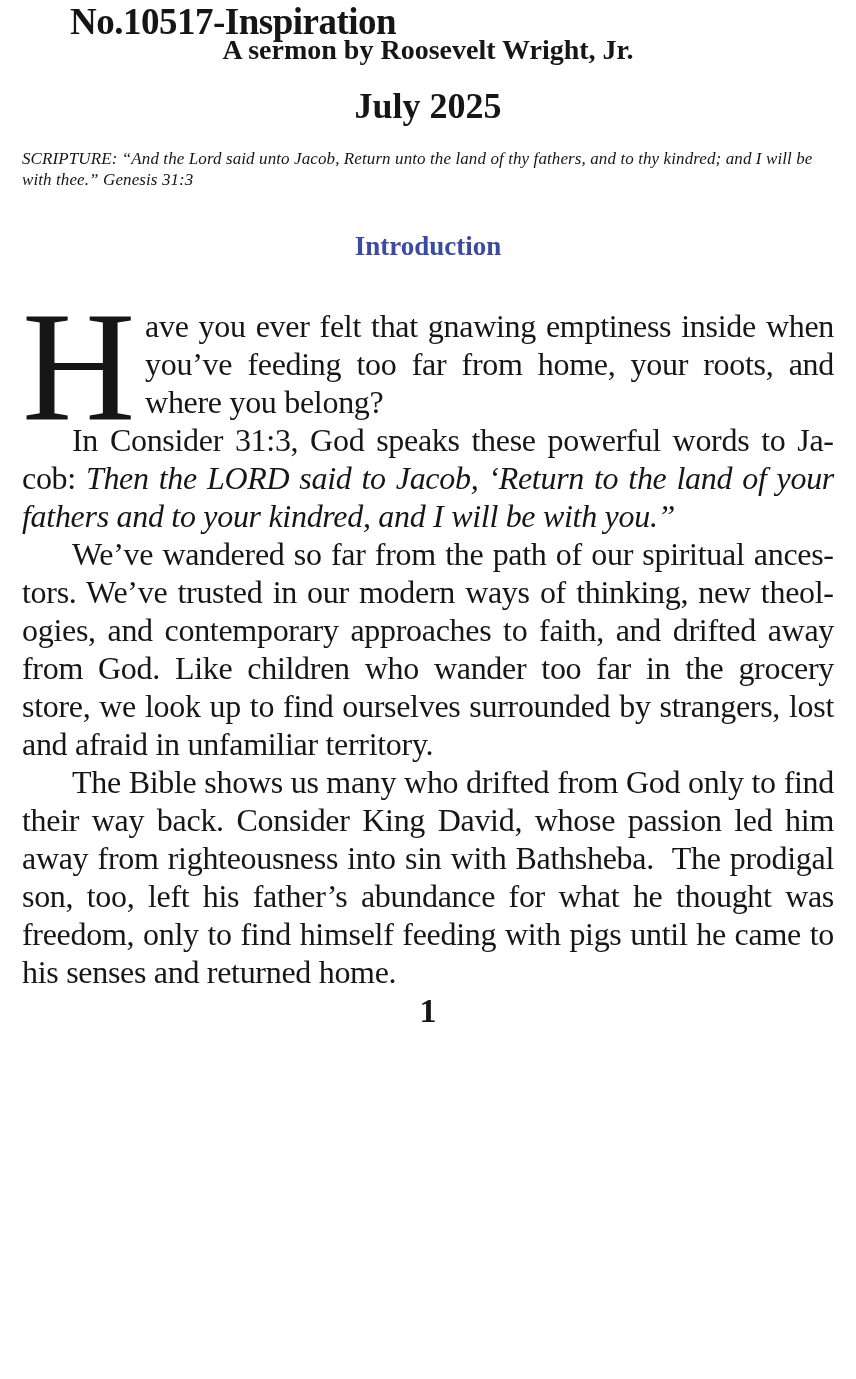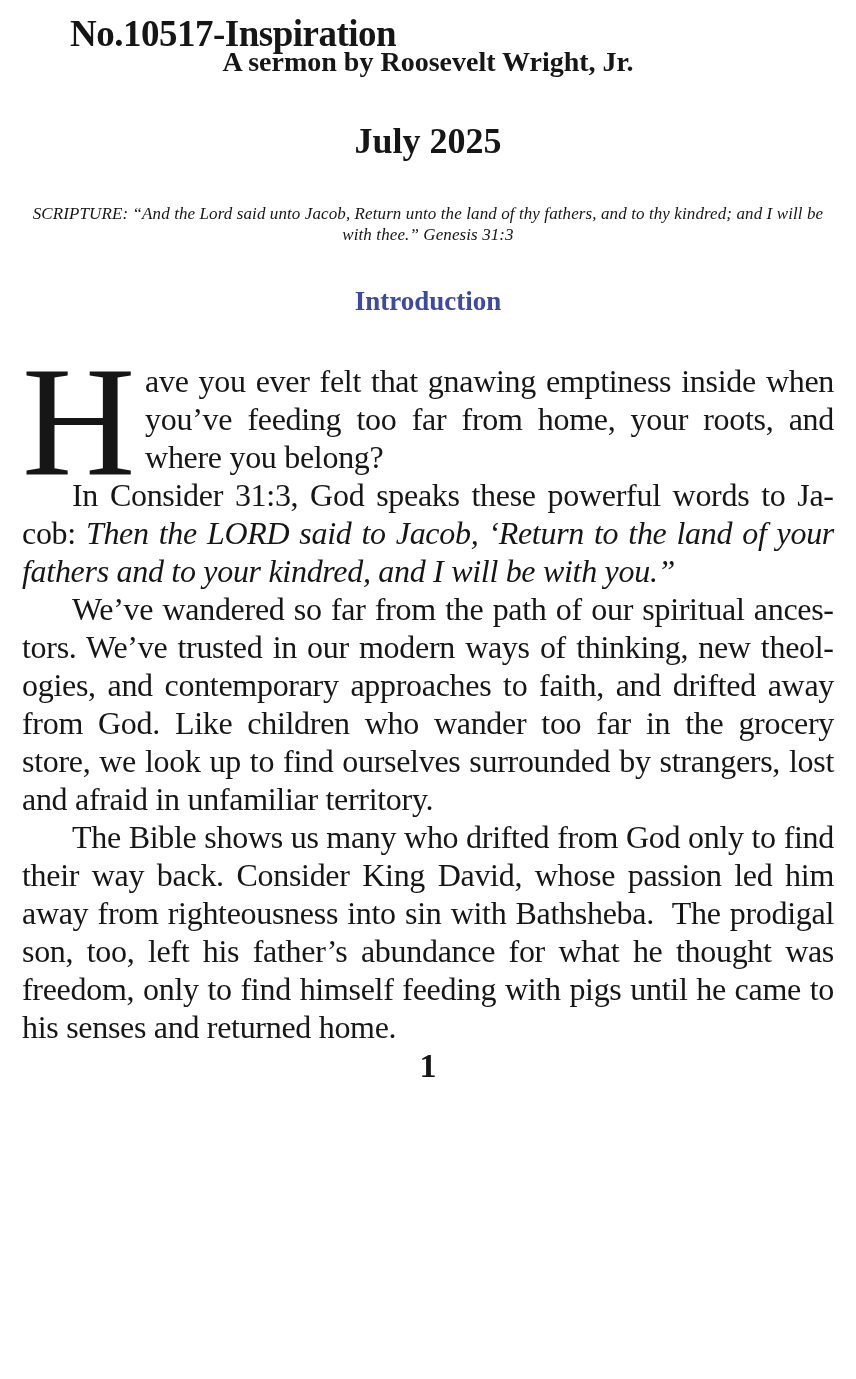--- a/index.html
+++ b/index.html
@@ -1,21 +1,21 @@
 <!DOCTYPE html>
 <html><head>
 <meta charset="utf-8">
 <style>
   html, body { margin: 0; padding: 0; background: #ffffff; }
   .page {
     position: relative;
     width: 856px;
     height: 1379px;
     box-sizing: border-box;
-    padding: 14px 22px 0 22px;
+    padding: 2px 22px 0 22px;
     background: #ffffff;
     color: #161616;
     font-family: "Liberation Serif", "DejaVu Serif", serif;
     overflow: hidden;
   }
   .doc-number {
     margin-left: 48px;
     font-size: 37px;
     font-weight: bold;
     line-height: 1.1;
@@ -31,33 +31,32 @@
     letter-spacing: -1px;
   }
   .byline {
     margin-top: -12px;
     text-align: center;
     font-size: 28px;
     font-weight: bold;
     line-height: 37px;
   }
   .pub-date {
-    margin-top: 43px;
+    margin-top: 20px;
     text-align: center;
     font-size: 36px;
     font-weight: bold;
     line-height: 36px;
   }
   .scripture {
-    margin-top: 44px;
+    margin-top: 24px;
     font-size: 17px;
     font-style: italic;
     line-height: 21px;
     letter-spacing: 0.1px;
-    text-align: center;
   }
   .section-heading {
     margin-top: 36px;
     text-align: center;
     font-size: 27px;
     font-weight: bold;
     line-height: 40px;
     color: #3C4BA0;
   }
   .body-text {

